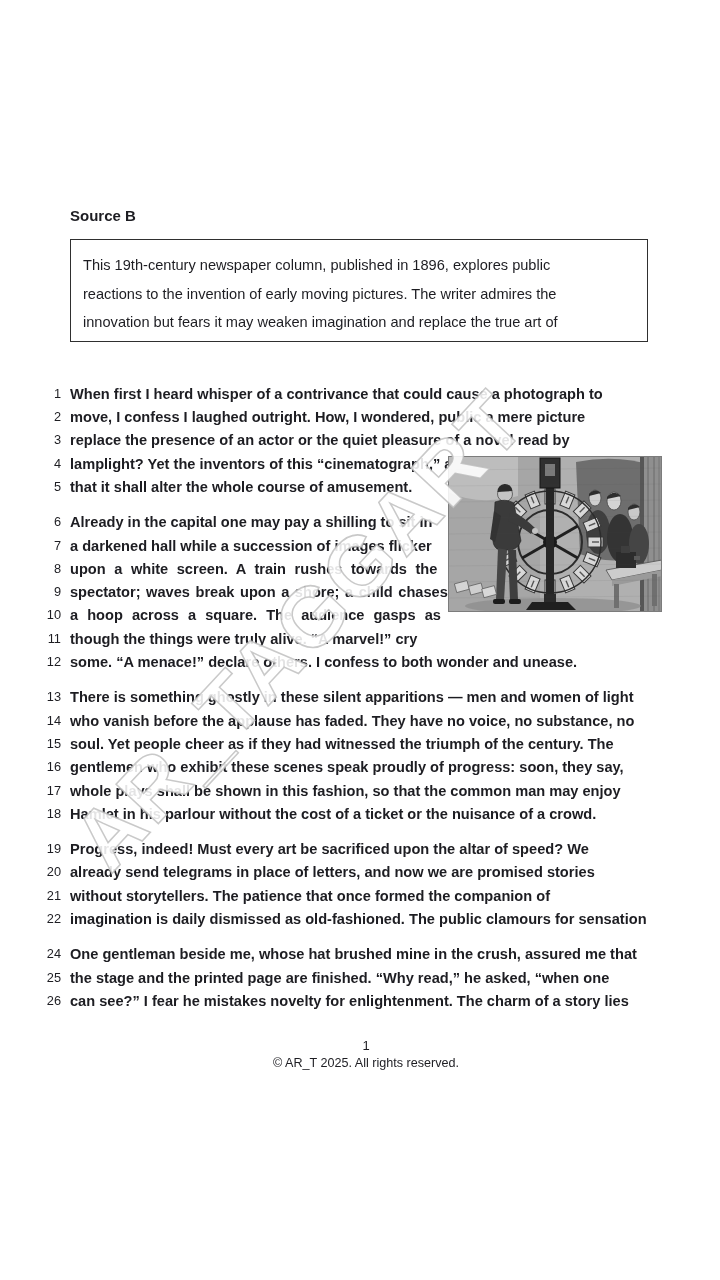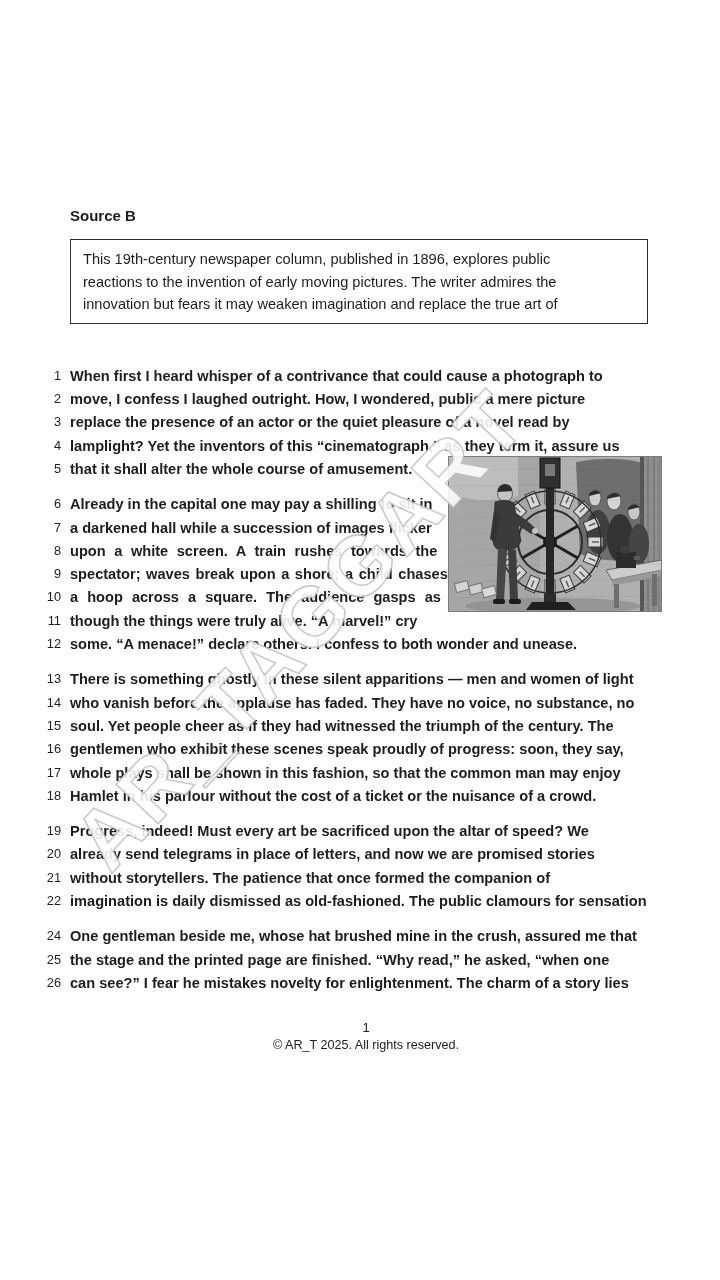--- a/index.html
+++ b/index.html
@@ -6,21 +6,21 @@
   .page{
     position:relative;width:672px;height:1280px;background:#ffffff;
     font-family:"Liberation Sans",sans-serif;color:#1d1d22;overflow:hidden;
   }
   .content{position:absolute;left:70px;top:0;width:592px;}
   .source-label{margin-top:207px;font-size:15px;font-weight:bold;}
   .intro-box{
     margin-top:15px;border:1.4px solid #2f2f2f;
     padding:8px 12px 7px 12px;width:552px;background:#ffffff;
   }
-  .box-line{font-size:14.6px;line-height:22.6px;white-space:nowrap;}
+  .box-line{font-size:14.6px;line-height:22.6px;white-space:nowrap;margin-top:6px;}
   .passage{margin-top:40px;}
   .para{margin:0 0 12px 0;}
   .line{position:relative;height:23.3px;line-height:23.3px;white-space:nowrap;}
   .num{
     position:absolute;left:-29px;top:0;width:20px;text-align:right;
     font-size:12.8px;color:#1d1d22;
   }
   .txt{font-size:14.6px;font-weight:bold;}
   
   .line[data-line="8"]  .txt{word-spacing:4.5px;}

